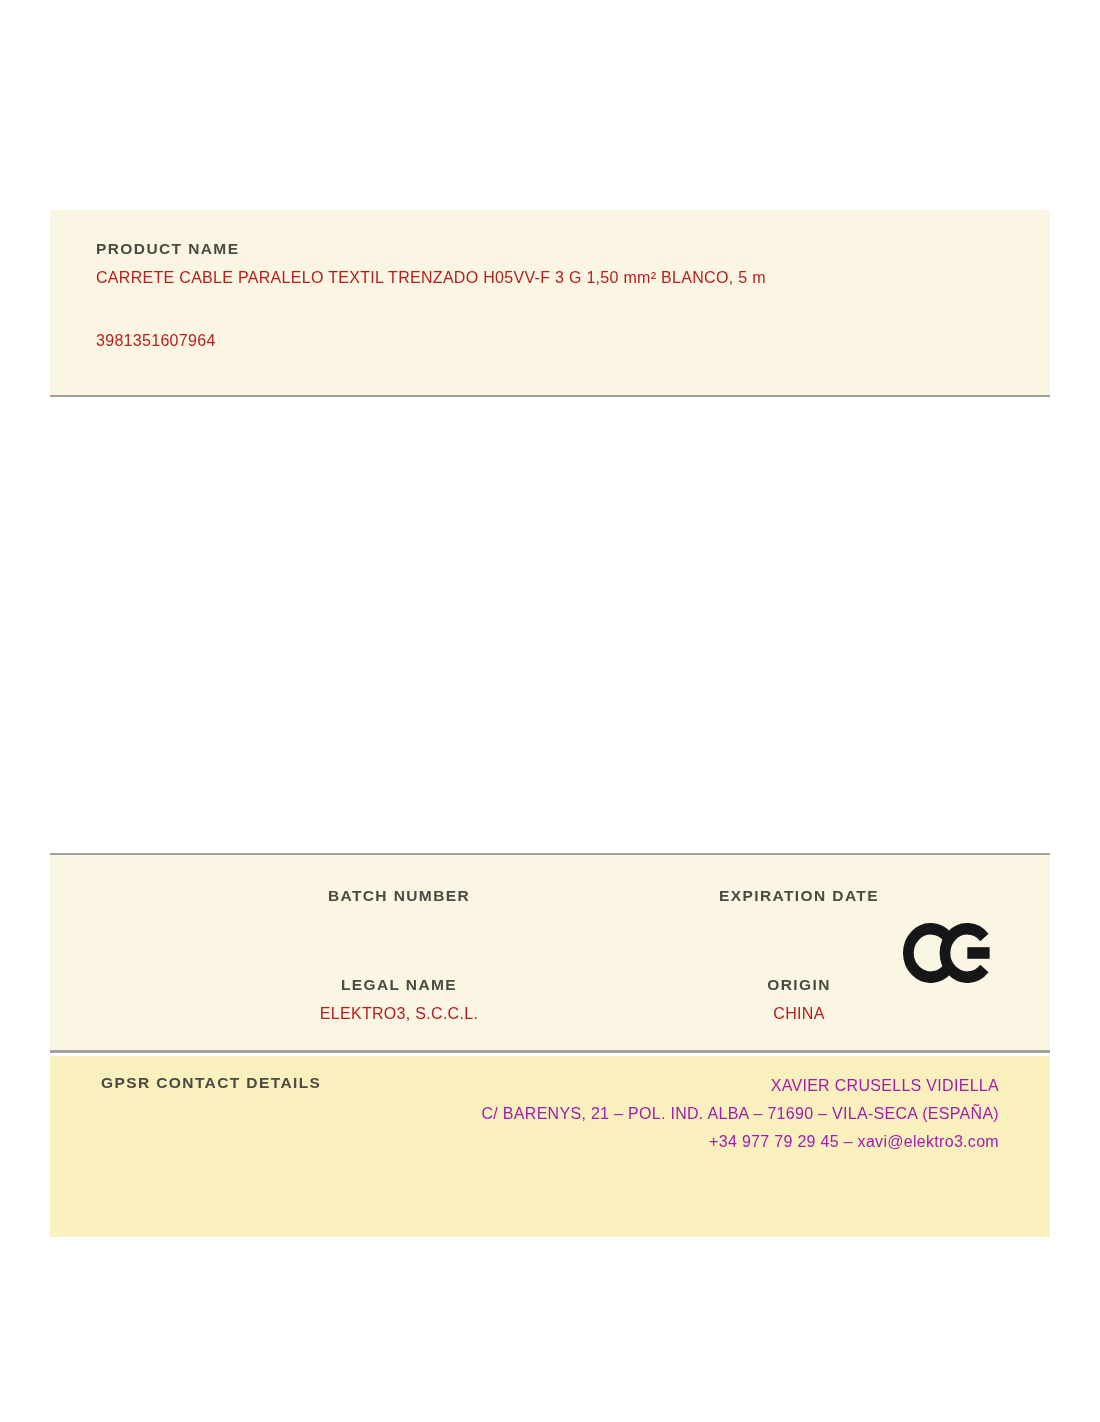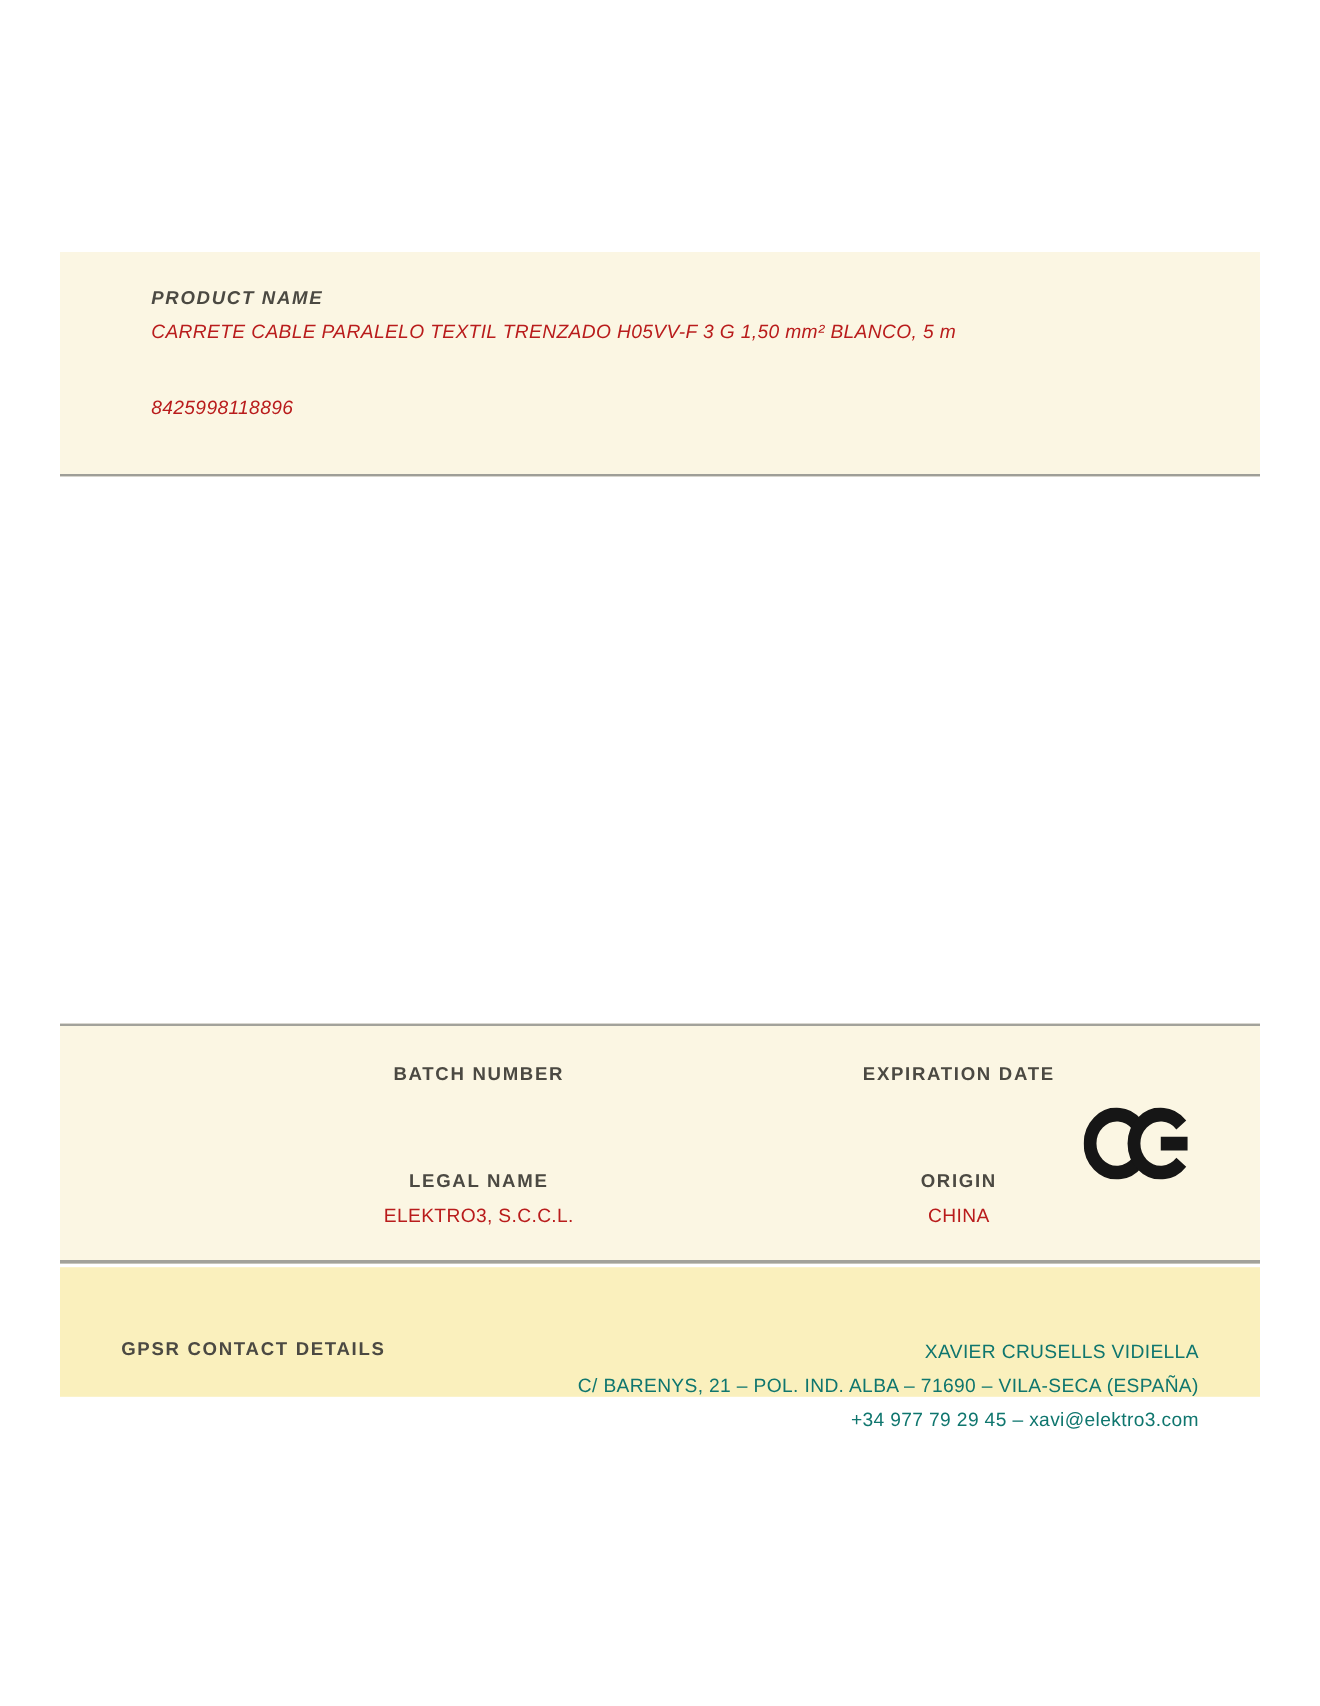--- a/index.html
+++ b/index.html
@@ -18,23 +18,22 @@
     position: absolute;
     left: 50px;
     width: 1000px;
     background: #fbf6e3;
   }
 
   
   .panel-product {
     top: 210px;
     height: 187px;
-    padding: 28px 51px 0 76px;
+    padding: 28px 51px 0 46px;
     border-bottom: 2px solid #9e9e97;
-    font-style: italic;
   }
   .field + .field { margin-top: 43px; }
   .field-label {
     font-size: 15.5px;
     font-weight: 700;
     letter-spacing: 1.4px;
     color: #4b4942;
     line-height: 21px;
   }
   .field-value {
@@ -60,47 +59,47 @@
 
   .ce-wrap {
     position: absolute;
     left: 853px;
     top: 68px;
   }
 
   
   .panel-contact {
     top: 1056px;
-    height: 108px;
+    height: 181px;
     background: #faf0bd;
-    padding: 58px 51px 0 51px;
+    padding: 16px 51px 0 51px;
     display: flex;
     justify-content: space-between;
     align-items: flex-start;
   }
   .contact-lines {
     text-align: right;
     font-size: 16px;
     letter-spacing: 0.3px;
-    color: #0f766e;
+    color: #a21caf;
     line-height: 28px;
   }
 </style>
 </head>
 <body>
 
 <div class="page">
 
   <section class="panel panel-product">
     <div class="field">
       <div class="field-label">PRODUCT NAME</div>
       <div class="field-value">CARRETE CABLE PARALELO TEXTIL TRENZADO H05VV-F 3 G 1,50 mm² BLANCO, 5 m</div>
     </div>
     <div class="field">
-      <div class="field-value">8425998118896</div>
+      <div class="field-value">3981351607964</div>
     </div>
   </section>
 
   <section class="panel panel-batch">
     <div class="cell c-left row-top">
       <div class="field-label">BATCH NUMBER</div>
       <div class="field-value"></div>
     </div>
     <div class="cell c-right row-top">
       <div class="field-label">EXPIRATION DATE</div>

